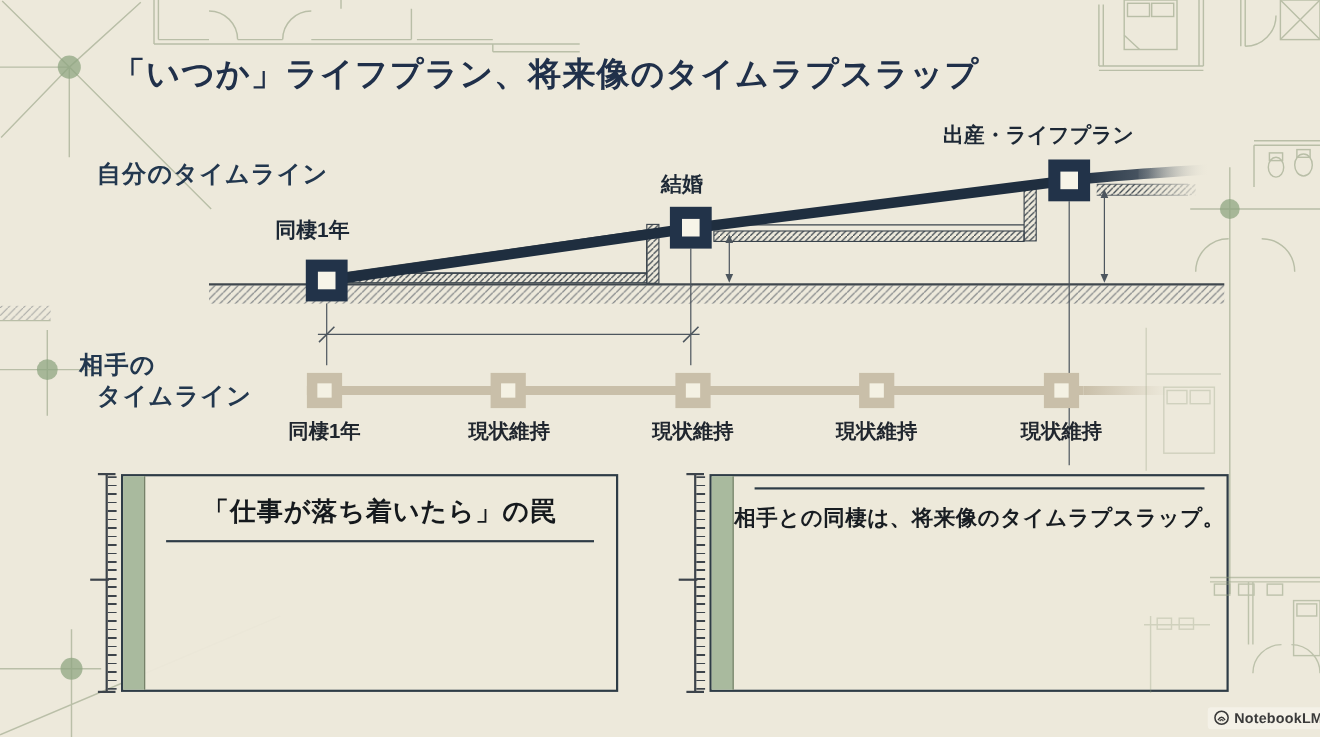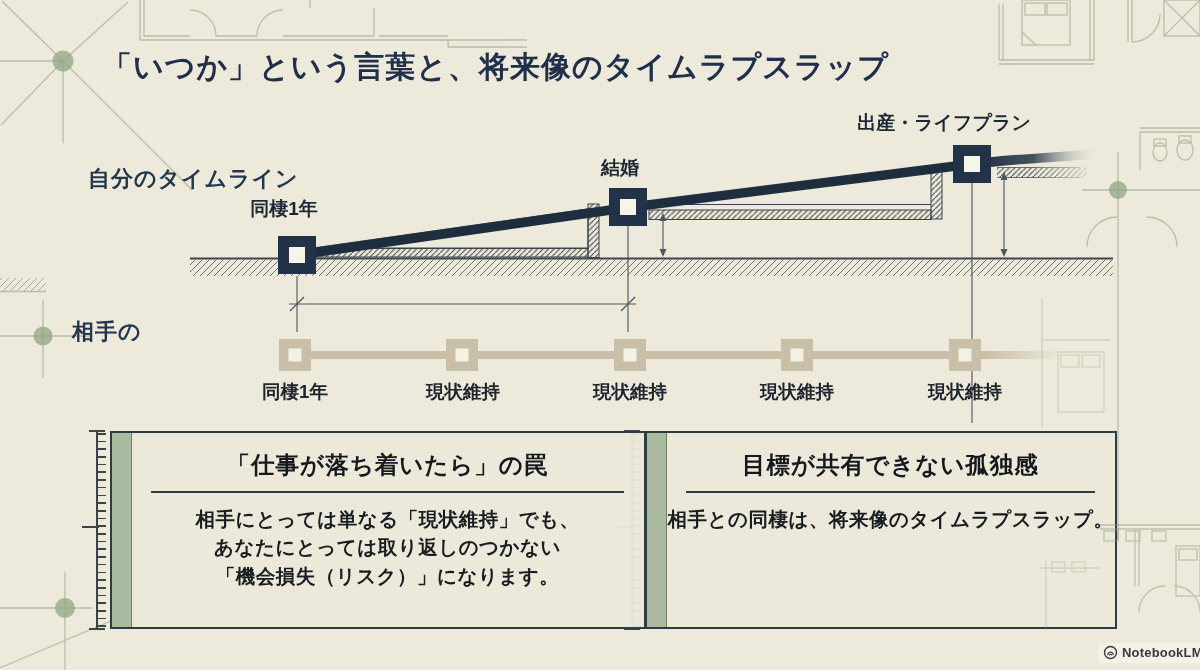--- a/index.html
+++ b/index.html
@@ -2,31 +2,31 @@
 <html><head>
 <meta charset="utf-8">
 <style>
   html,body{margin:0;padding:0;background:#c9c5b6;}
   .stage{position:relative;width:1200px;height:670px;overflow:hidden;background:#EDE9DB;
          font-family:"Liberation Sans",sans-serif;}
   svg{position:absolute;left:0;top:0;}
   .txt{position:absolute;white-space:nowrap;}
   .title{left:102px;top:47px;font-size:30px;font-weight:800;color:#20304a;letter-spacing:1px;}
   .tl-label{font-size:22px;font-weight:800;color:#22374E;letter-spacing:1px;}
-  .lbl-upper{left:88px;top:164px;}
+  .lbl-upper{left:88px;top:143px;}
   .lbl-lower1{left:72px;top:317px;}
   .lbl-lower2{left:88px;top:345px;}
   .ms{font-size:19px;font-weight:800;color:#1d2835;transform:translateX(-50%);}
   .ms-u1{left:284px;top:196px;}
   .ms-u2{left:620px;top:155px;font-family:Liberation Mono, monospace;}
   .ms-u3{left:944px;top:110px;}
   .ms-low{font-size:18.5px;top:379px;color:#20262e;}
   .card{position:absolute;top:431px;height:198px;border:2.5px solid #2E3C46;
         background:rgba(237,233,218,0.95);box-sizing:border-box;}
-  .card-left{left:110px;width:536px;}
+  .card-left{left:110px;width:452px;}
   .card-right{left:645px;width:472px;}
   .card-bar{position:absolute;left:0;top:0;bottom:0;width:19px;background:#A9BA9E;
             border-right:1.5px solid #707c63;}
   .card-inner{position:absolute;left:19px;right:0;top:0;bottom:0;text-align:center;}
   .card-title{margin-top:16px;font-size:23.5px;font-weight:800;color:#15191d;letter-spacing:1px;}
   .card-rule{height:2.2px;background:#2E3C46;margin:10px 20px 0 20px;}
   .card-body{margin-top:12px;font-size:19.5px;line-height:1.45;font-weight:700;color:#181d22;
              letter-spacing:0.5px;}
   .ruler{position:absolute;top:431px;height:198px;width:18px;}
   .ruler-left{left:88px;}
@@ -188,26 +188,27 @@
           <rect x="609" y="188" width="38" height="38" fill="#223349"></rect>
           <rect x="620" y="199" width="16" height="16" fill="#F7F4E8"></rect>
         </g>
       <g>
           <rect x="953" y="145" width="38" height="38" fill="#223349"></rect>
           <rect x="964" y="156" width="16" height="16" fill="#F7F4E8"></rect>
         </g>
     </g>
   </svg>
 
-  <div class="txt title">「いつか」という言葉と、将来像のタイムラプスラップ</div>
+  <div class="txt title">「いつか」ライフプラン、将来像のタイムラプスラップ</div>
   <div class="txt tl-label lbl-upper">自分のタイムライン</div>
   <div class="txt ms ms-u1">同棲1年</div>
   <div class="txt ms ms-u2">結婚</div>
   <div class="txt ms ms-u3">出産・ライフプラン</div>
   <div class="txt tl-label lbl-lower1">相手の</div>
+  <div class="txt tl-label lbl-lower2">タイムライン</div>
   <div class="txt ms ms-low" style="left:295px;">同棲1年</div>
   <div class="txt ms ms-low" style="left:463px;">現状維持</div>
   <div class="txt ms ms-low" style="left:630px;">現状維持</div>
   <div class="txt ms ms-low" style="left:797px;">現状維持</div>
   <div class="txt ms ms-low" style="left:965px;">現状維持</div>
 
   <div class="ruler ruler-left">
     <div class="rline"></div>
     <div class="rticks"></div>
     <div class="rcap-t"></div>
@@ -220,32 +221,26 @@
     <div class="rcap-t"></div>
     <div class="rcap-b"></div>
     <div class="rmid"></div>
   </div>
 
   <div class="card card-left">
     <div class="card-bar"></div>
     <div class="card-inner">
       <div class="card-title">「仕事が落ち着いたら」の罠</div>
       <div class="card-rule"></div>
-      <div class="card-body">
-        <div>相手にとっては単なる「現状維持」でも、</div>
-        <div>あなたにとっては取り返しのつかない</div>
-        <div>「機会損失（リスク）」になります。</div>
-      </div>
     </div>
   </div>
 
   <div class="card card-right">
     <div class="card-bar"></div>
     <div class="card-inner">
-      <div class="card-title">目標が共有できない孤独感</div>
       <div class="card-rule"></div>
       <div class="card-body">
         <div>相手との同棲は、将来像のタイムラプスラップ。</div>
       </div>
     </div>
   </div>
 
   <svg class="plan-overlay" width="1200" height="670" viewBox="0 0 1200 670" style="pointer-events:none;">
     <g stroke="#8f9c7d" stroke-width="1.3" fill="none" opacity="0.3">
       <path d="M1042,298 V428 M1042,340 H1110"></path>

